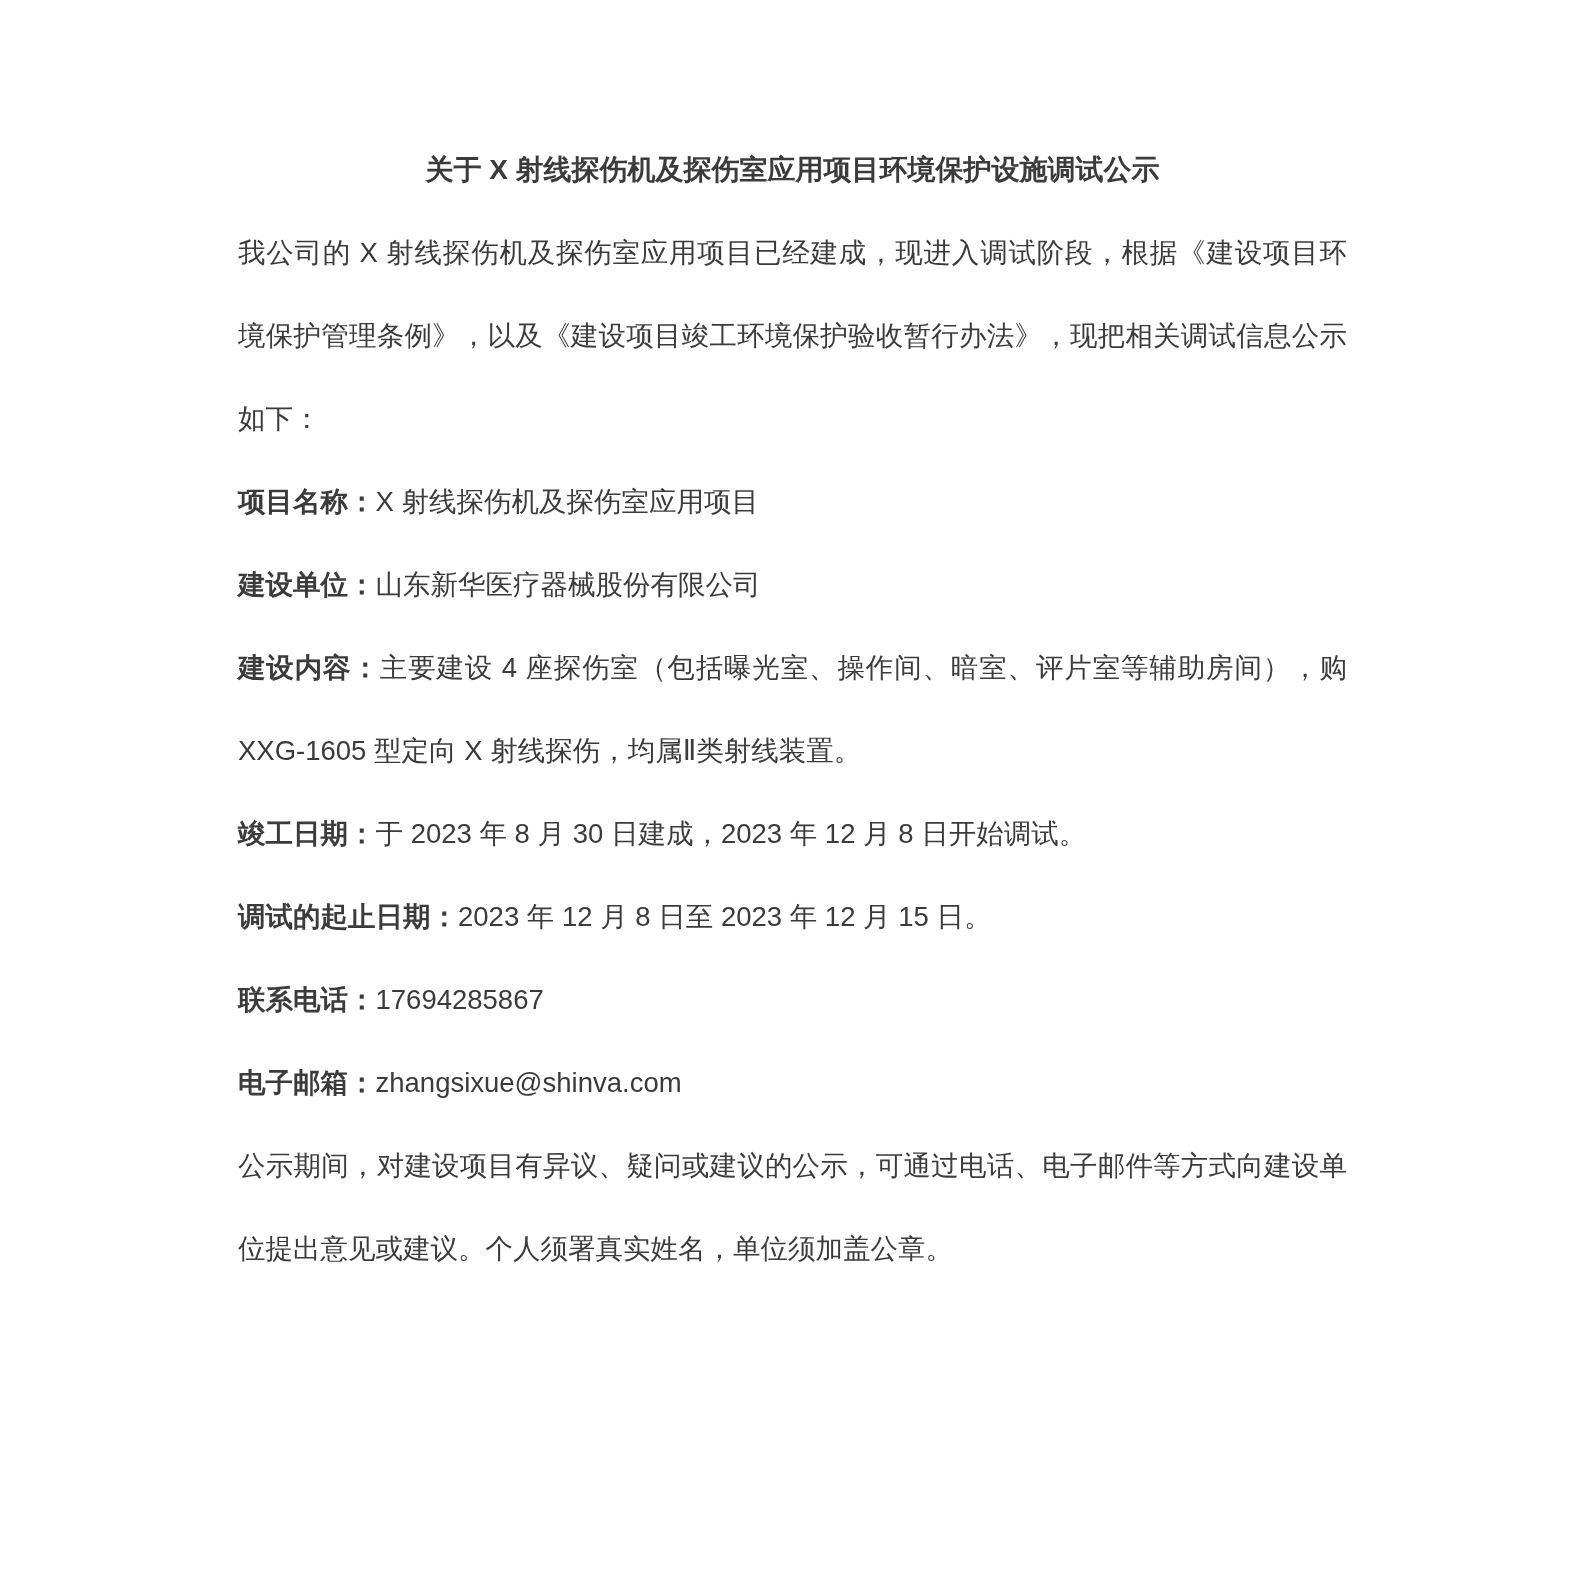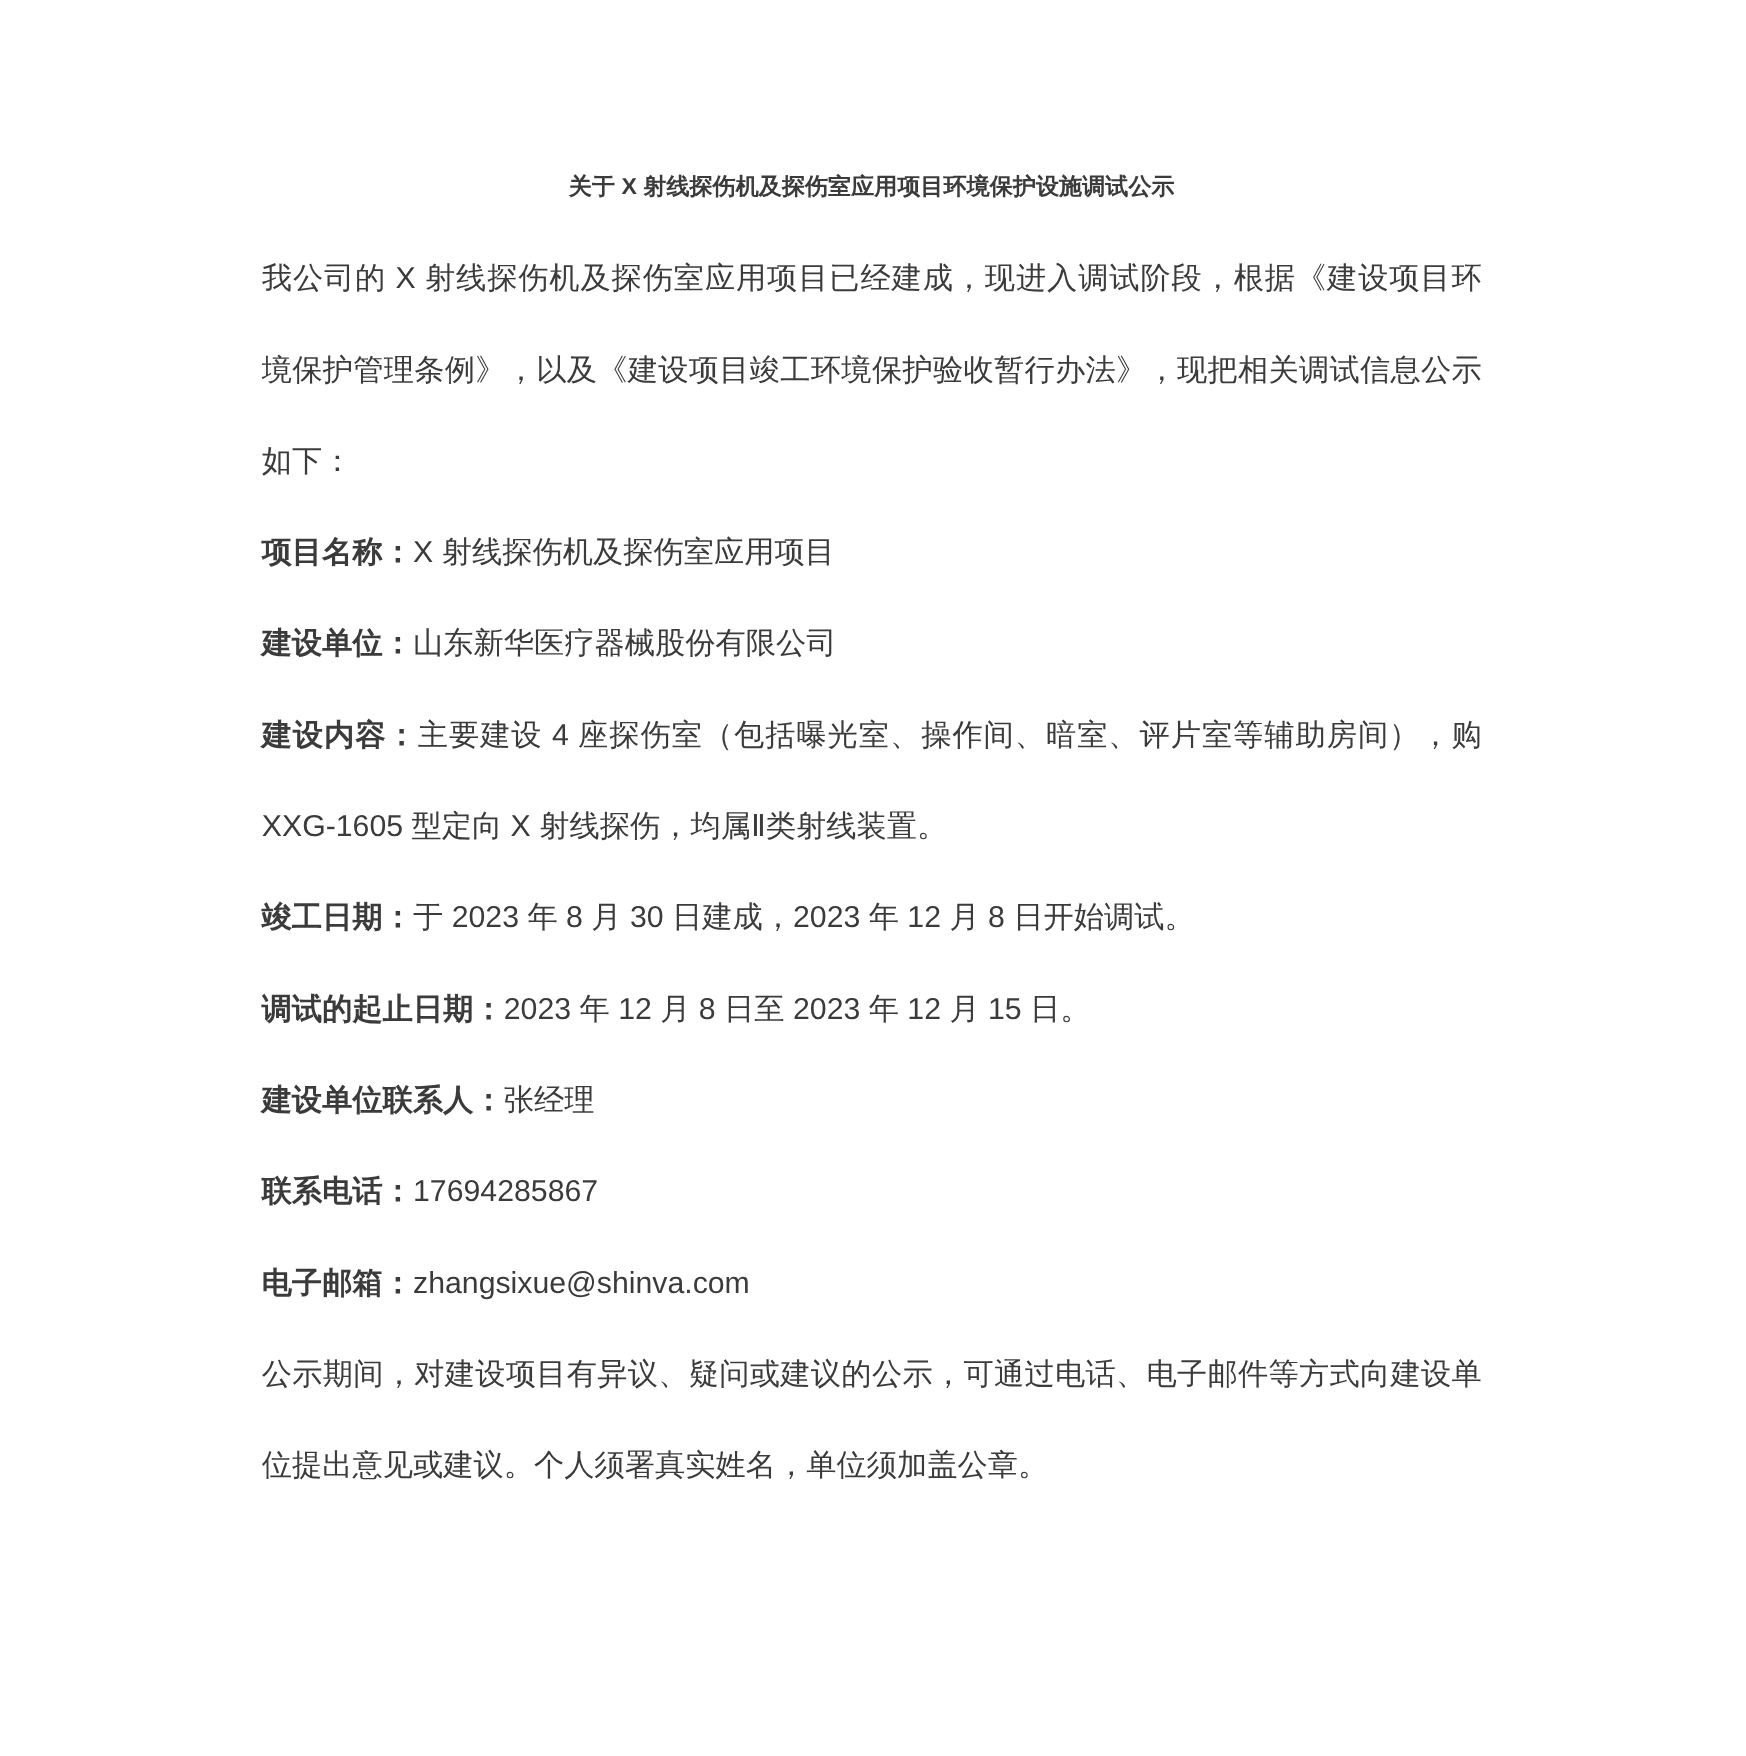--- a/index.html
+++ b/index.html
@@ -11,21 +11,21 @@
     color: #3b3b3b;
     overflow: hidden;
   }
   .doc {
     box-sizing: border-box;
     width: 1587px;
     padding: 128px 240px 0 238px; 
   }
   .title {
     margin: 0;
-    font-size: 21px;
+    font-size: 28px;
     font-weight: bold;
     text-align: center;
     line-height: 83px;
     white-space: nowrap;
   }
   .line {
     font-size: 27.5px;
     line-height: 83px;
     text-align: left;
   }
@@ -44,19 +44,18 @@
   <div id="doc-body">
       <div class="line justify"><span class="value">我公司的 X 射线探伤机及探伤室应用项目已经建成，现进入调试阶段，根据《建设项目环</span></div>
       <div class="line justify"><span class="value">境保护管理条例》，以及《建设项目竣工环境保护验收暂行办法》，现把相关调试信息公示</span></div>
       <div class="line"><span class="value">如下：</span></div>
       <div class="line"><span class="label">项目名称：</span><span class="value">X 射线探伤机及探伤室应用项目</span></div>
       <div class="line"><span class="label">建设单位：</span><span class="value">山东新华医疗器械股份有限公司</span></div>
       <div class="line justify"><span class="label">建设内容：</span><span class="value">主要建设 4 座探伤室（包括曝光室、操作间、暗室、评片室等辅助房间），购</span></div>
       <div class="line"><span class="value">XXG-1605 型定向 X 射线探伤，均属Ⅱ类射线装置。</span></div>
       <div class="line"><span class="label">竣工日期：</span><span class="value">于 2023 年 8 月 30 日建成，2023 年 12 月 8 日开始调试。</span></div>
       <div class="line"><span class="label">调试的起止日期：</span><span class="value">2023 年 12 月 8 日至 2023 年 12 月 15 日。</span></div>
-      <div class="line"><span class="label">建设单位联系人：</span><span class="value">张经理</span></div>
       <div class="line"><span class="label">联系电话：</span><span class="value bold">17694285867</span></div>
       <div class="line"><span class="label">电子邮箱：</span><span class="value bold">zhangsixue@shinva.com</span></div>
       <div class="line justify"><span class="value">公示期间，对建设项目有异议、疑问或建议的公示，可通过电话、电子邮件等方式向建设单</span></div>
       <div class="line"><span class="value">位提出意见或建议。个人须署真实姓名，单位须加盖公章。</span></div>
     </div>
 </div>
 
 </body></html>

